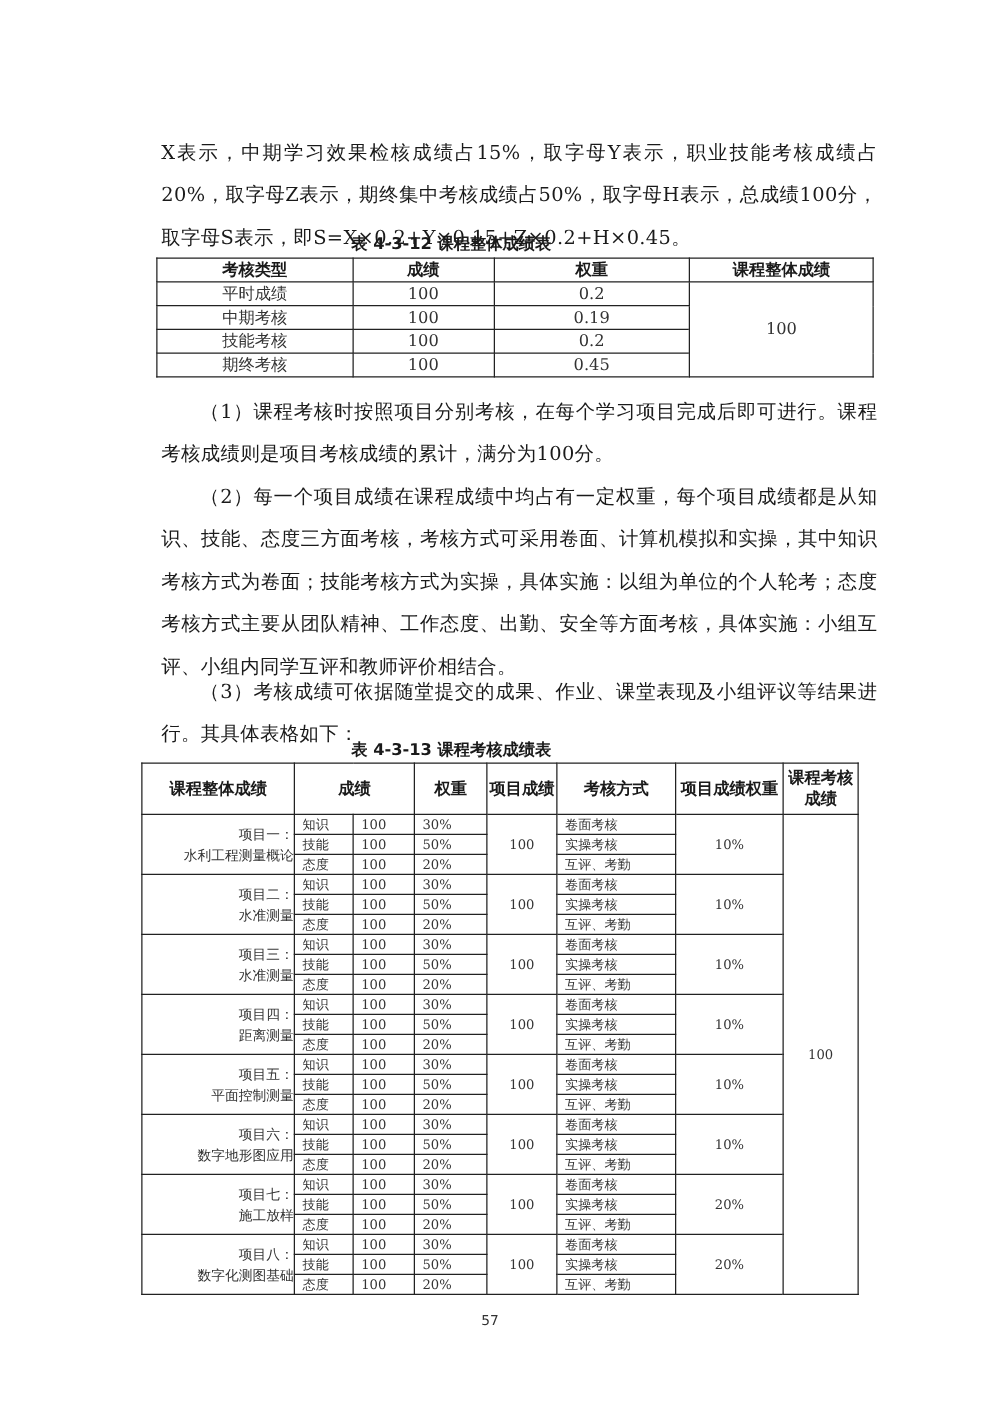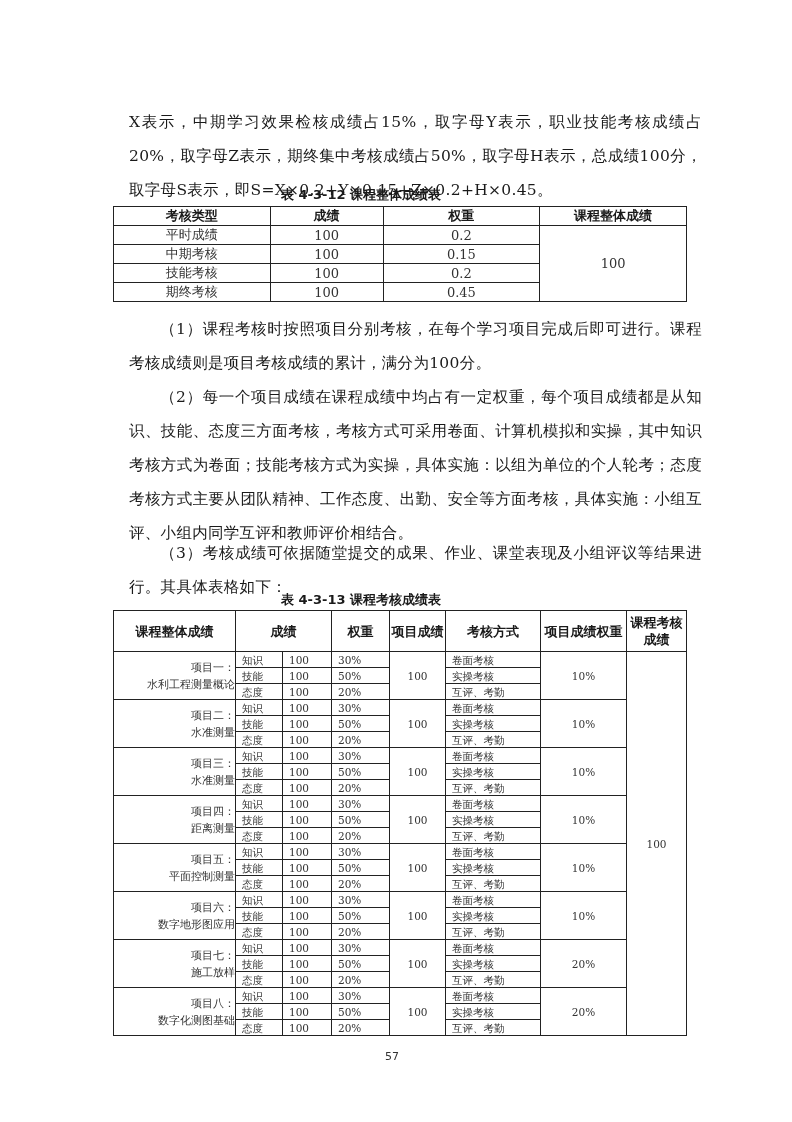--- a/index.html
+++ b/index.html
@@ -10,21 +10,21 @@
   .p-intro { top:89px; }
   .p1 { top:296px; text-indent:31px; }
   .p2 { top:364px; text-indent:31px; }
   .p3 { top:520px; text-indent:31px; }
   .caption { position:absolute; left:0; width:722px; text-align:center; font-weight:bold; font-size:13px;
              font-family:"DejaVu Sans","Liberation Sans",sans-serif; }
   .cap1 { top:186px; }
   .cap2 { top:591px; }
   table { position:absolute; border-collapse:collapse; }
   td, th { border:1px solid #222; padding:0; text-align:center; vertical-align:middle; }
-  #t1 { left:113px; top:206px; width:574px; }
+  #t1 { left:125px; top:206px; width:574px; }
   #t1 th { height:18px; font-size:13px; font-weight:bold; font-family:"DejaVu Sans","Liberation Sans",sans-serif; }
   #t1 td { height:15px; font-size:13px; color:#333; }
   #t2 { left:113px; top:610px; width:573px; table-layout:fixed; }
   #t2 th { height:40px; font-size:13px; font-weight:bold; line-height:17px; font-family:"DejaVu Sans","Liberation Sans",sans-serif; }
   #t2 td { height:15px; font-size:10.5px; color:#333; line-height:14px; }
   #t2 td.proj { text-align:right; padding-left:6px; font-size:11px; line-height:17px; }
   #t2 td.l { text-align:left; padding-left:6px; }
   .pageno { position:absolute; top:1050px; left:0; width:784px; text-align:center; font-size:11px;
             font-family:"DejaVu Sans","Liberation Sans",sans-serif; color:#333; }
 </style>
@@ -53,21 +53,21 @@
   <tbody>
     <tr>
       <td>平时成绩</td>
       <td>100</td>
       <td>0.2</td>
       <td rowspan="4">100</td>
     </tr>
     <tr>
       <td>中期考核</td>
       <td>100</td>
-      <td>0.15</td>
+      <td>0.19</td>
     </tr>
     <tr>
       <td>技能考核</td>
       <td>100</td>
       <td>0.2</td>
     </tr>
     <tr>
       <td>期终考核</td>
       <td>100</td>
       <td>0.45</td>

